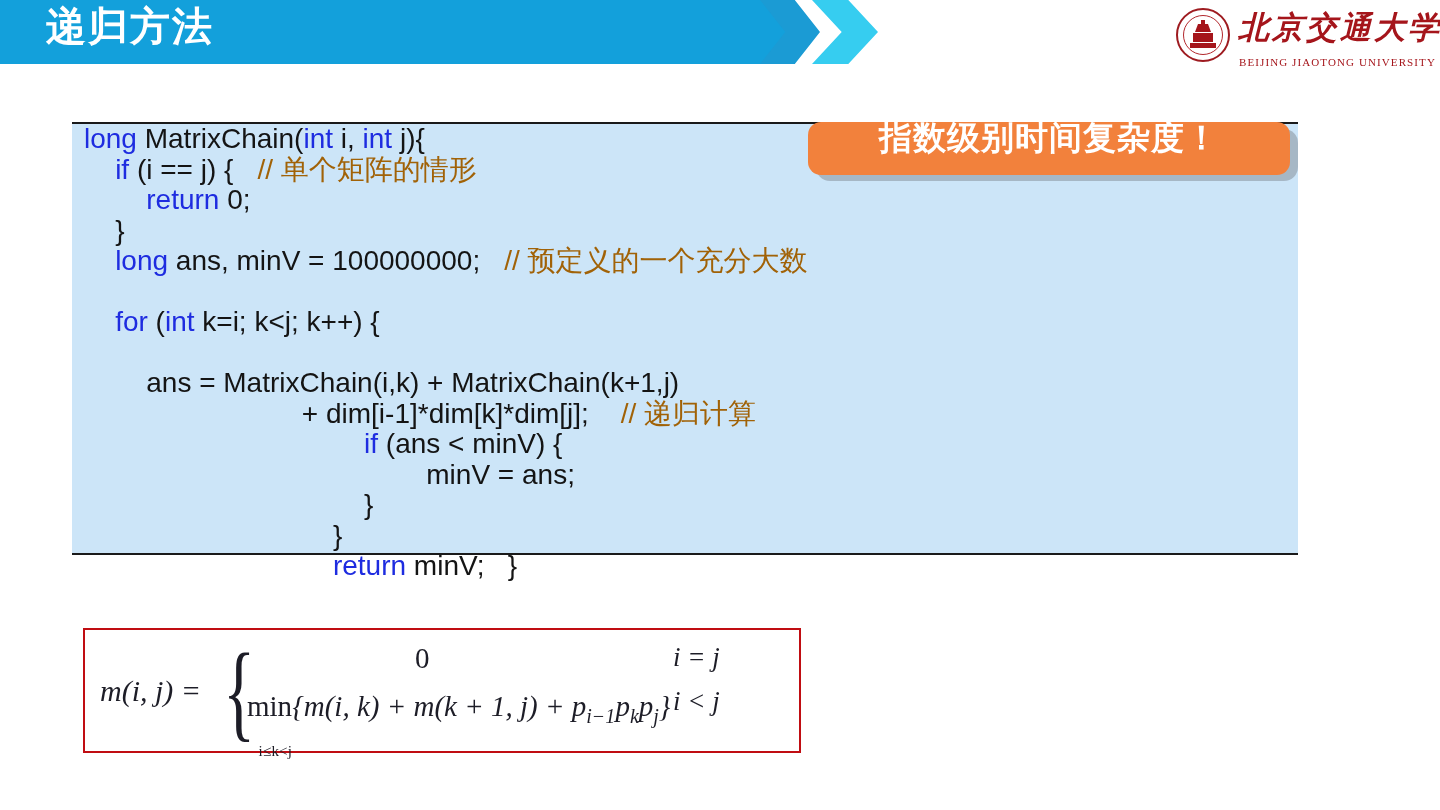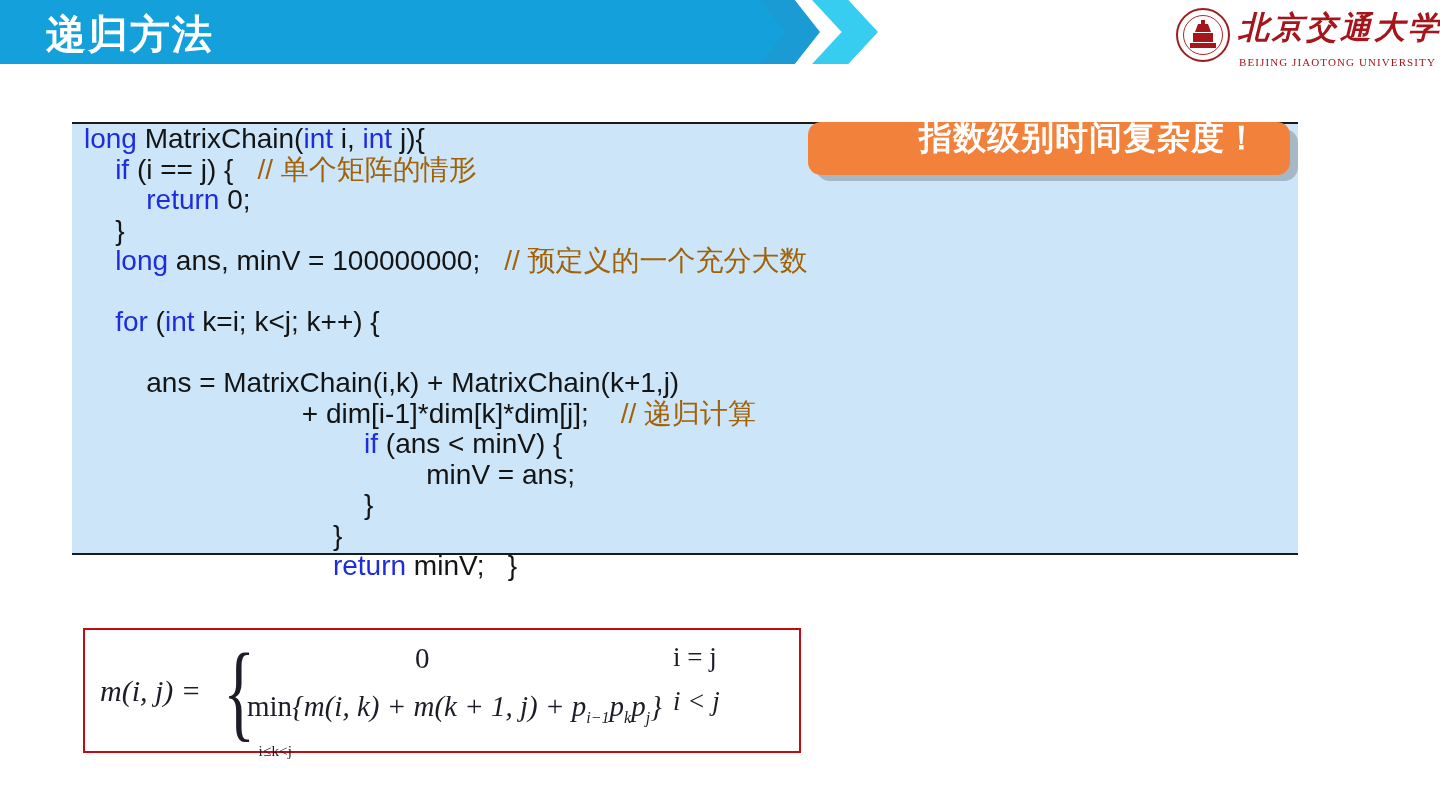--- a/index.html
+++ b/index.html
@@ -38,21 +38,21 @@
   }
   #banner-chevron-light {
     position: absolute;
     left: 812px; top: 0;
     width: 66px; height: 64px;
     background: #36cdf0;
     clip-path: polygon(0 0, 55% 0, 100% 50%, 55% 100%, 0 100%, 45% 50%);
   }
   #slide-title {
     position: absolute;
-    left: 46px; top: 8px;
+    left: 46px; top: 0;
     color: #ffffff;
     font-size: 40px;
     font-weight: bold;
     letter-spacing: 2px;
     line-height: 52px;
     white-space: nowrap;
     z-index: 3;
   }
 
   
@@ -145,21 +145,20 @@
     left: 808px; top: 114px;
     width: 482px;
     text-align: center;
     font-size: 33px;
     font-weight: bold;
     color: #ffffff;
     letter-spacing: 1px;
     line-height: 48px;
     white-space: nowrap;
     z-index: 6;
-    margin-left: 40px;
   }
 
   
   #formula-box {
     position: absolute;
     left: 83px; top: 628px;
     width: 718px; height: 125px;
     background: #ffffff;
     border: 2px solid #c00d12;
     box-sizing: border-box;
@@ -198,20 +197,21 @@
     position: absolute;
     left: 162px; top: 60px;
     font-size: 29px;
     font-style: italic;
     white-space: nowrap;
   }
   .f-cond1 {
     position: absolute;
     left: 588px; top: 12px;
     font-size: 27px;
+    font-style: italic;
     white-space: nowrap;
   }
   .f-cond2 {
     position: absolute;
     left: 588px; top: 56px;
     font-size: 27px;
     font-style: italic;
     white-space: nowrap;
   }
   .f-min {
@@ -224,21 +224,21 @@
   .f-min .f-min-sub {
     position: absolute;
     left: 0; right: 0;
     top: 26px;
     font-size: 15px;
     font-style: normal;
     letter-spacing: .2px;
     margin-top: 27px;
   }
   .f-sub {
-    font-size: 16px;
+    font-size: 20px;
     vertical-align: sub;
   }
 </style>
 </head>
 <body>
 
 <div id="header-banner">
   <div id="banner-bar"></div>
   <div id="banner-chevron-dark"></div>
   <div id="banner-chevron-light"></div>

